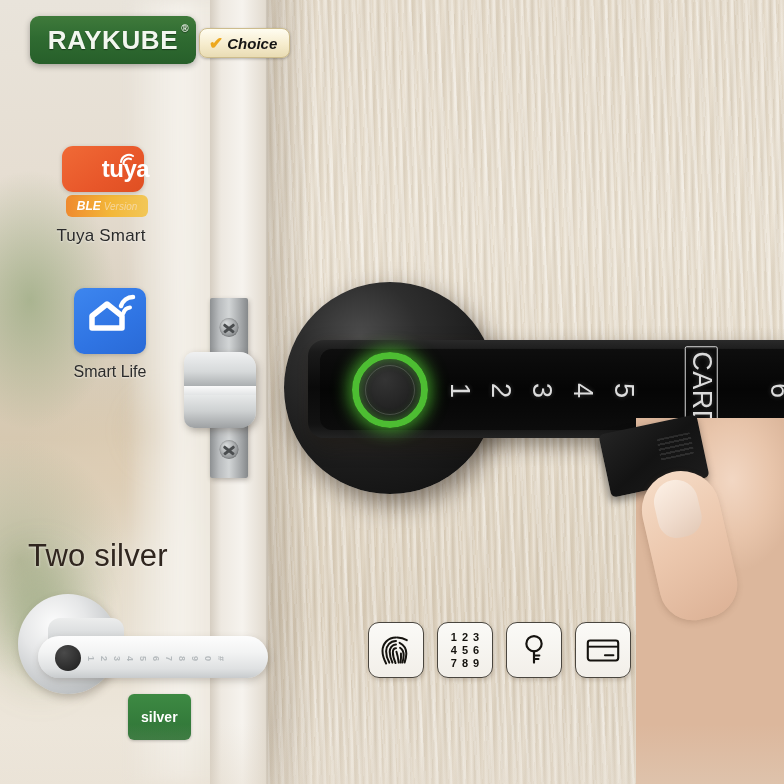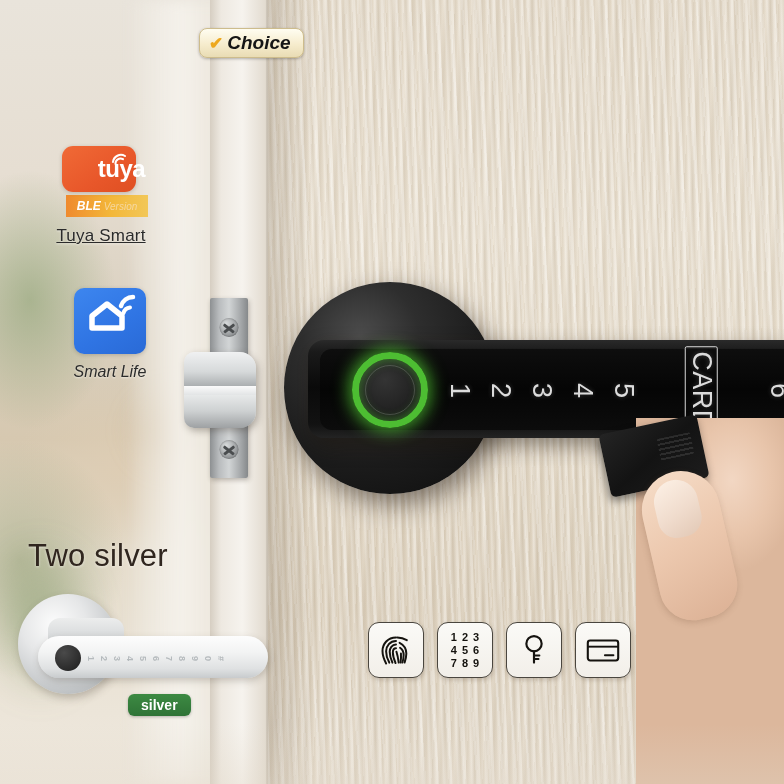--- a/index.html
+++ b/index.html
@@ -86,69 +86,69 @@
 
   .choice{
     position:absolute; left:199px; top:28px;
     height:30px; padding:0 12px 0 9px; border-radius:8px;
     background:linear-gradient(180deg,#fffdf1 0%, #f6eccd 55%, #e9dcb4 100%);
     border:1px solid #cdbc8c;
     display:flex; align-items:center; gap:4px;
     box-shadow:0 1px 3px rgba(0,0,0,.28);
   }
   .choice-check{ color:#eda81e; font-size:17px; font-weight:bold; line-height:1; }
-  .choice-text{ color:#151515; font-size:19px; font-weight:bold; font-style:italic; }
+  .choice-text{ color:#151515; font-size:15px; font-weight:bold; font-style:italic; }
 
   
   .tuya-wrap{ position:absolute; left:62px; top:146px; width:90px; }
   .tuya-logo{
-    width:74px; height:46px; border-radius:11px;
+    width:82px; height:46px; border-radius:11px;
     background:linear-gradient(145deg,#f06a36 0%, #e8572a 60%, #df4f22 100%);
     display:flex; align-items:center; justify-content:center; position:relative;
     box-shadow:0 1px 4px rgba(0,0,0,.18);
     padding-left:45px;
   }
   .tuya-word{ color:#fff; font-size:24px; font-weight:bold; letter-spacing:-.5px; line-height:1; }
   .tuya-wifi{ position:absolute; right:9px; top:7px; width:16px; height:14px; }
   .tuya-ble{
-    width:82px; height:22px; margin:3px auto 0; border-radius:0;
+    width:82px; height:22px; margin:3px auto 0; border-radius:6px;
     background:linear-gradient(90deg,#ef8a2e 0%, #f3b739 55%, #f2c758 100%);
     display:flex; align-items:center; justify-content:center; gap:3px;
   }
   .ble-b{ color:#fff; font-size:12px; font-weight:bold; font-style:italic; }
   .ble-v{ color:#f7ddb2; font-size:10px; font-style:italic; opacity:.82; }
   .tuya-caption{
     margin-top:9px; text-align:center; width:90px;
     color:#2b2b2b; font-size:17px; letter-spacing:.2px;
     text-shadow:0 1px 2px rgba(255,255,255,.6);
-    white-space:nowrap; margin-left:-6px;text-decoration:underline;
-  }
-
-  
-  .sl-wrap{ position:absolute; left:74px; top:288px; width:92px;font-style:italic; }
+    white-space:nowrap; margin-left:-6px;
+  }
+
+  
+  .sl-wrap{ position:absolute; left:74px; top:288px; width:92px; }
   .sl-logo{
     width:72px; height:66px; border-radius:10px;
     background:linear-gradient(150deg,#3d86ef 0%, #2f74e3 60%, #2a6ad6 100%);
     position:relative; box-shadow:0 1px 4px rgba(0,0,0,.18);
   }
   .sl-caption{
     margin-top:9px; text-align:center; width:110px; margin-left:-19px;
     color:#2b2b2b; font-size:16px; white-space:nowrap;
     text-shadow:0 1px 2px rgba(255,255,255,.6);
   }
 
   
   .two-colors{
     position:absolute; left:28px; top:538px;
     color:#30261f; font-size:31px; letter-spacing:.2px;
     text-shadow:0 1px 3px rgba(255,255,255,.55);
   }
   .silver-badge{
     position:absolute; left:128px; top:694px;
-    padding:3px 13px; border-radius:6px;
+    padding:15px 13px; border-radius:6px;
     background:linear-gradient(180deg,#3d8a43 0%, #2f7336 100%);
     color:#fff; font-size:14px; font-weight:bold;
     box-shadow:0 1px 3px rgba(0,0,0,.25);
     text-align:center;
   }
 
   
   .silver-rose{
     position:absolute; left:18px; top:594px; width:100px; height:100px;
     border-radius:50%;
@@ -321,20 +321,25 @@
 <body>
 
 <div class="stage">
 
   <div class="bg-room"></div>
   <div class="bg-blurstrip"></div>
   <div class="door-jamb"></div>
   <div class="door-face"></div>
   <div class="door-shade-left"></div>
 
+  <div class="raykube">
+    <span class="raykube-text">
+      RAYKUBE<span class="reg">®</span>
+    </span>
+  </div>
 
   <div class="choice">
     <span class="choice-check">✔</span>
     <span class="choice-text">Choice</span>
   </div>
 
   <div class="tuya-wrap">
     <div class="tuya-logo">
       <span class="tuya-word">tuya</span>
       <svg class="tuya-wifi" viewBox="0 0 16 14">

